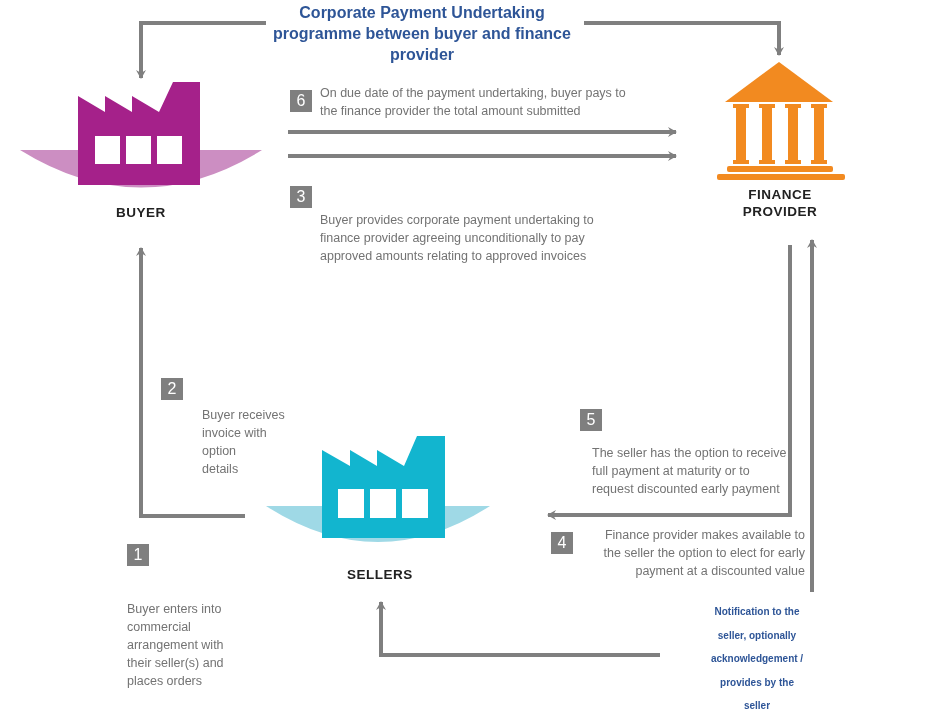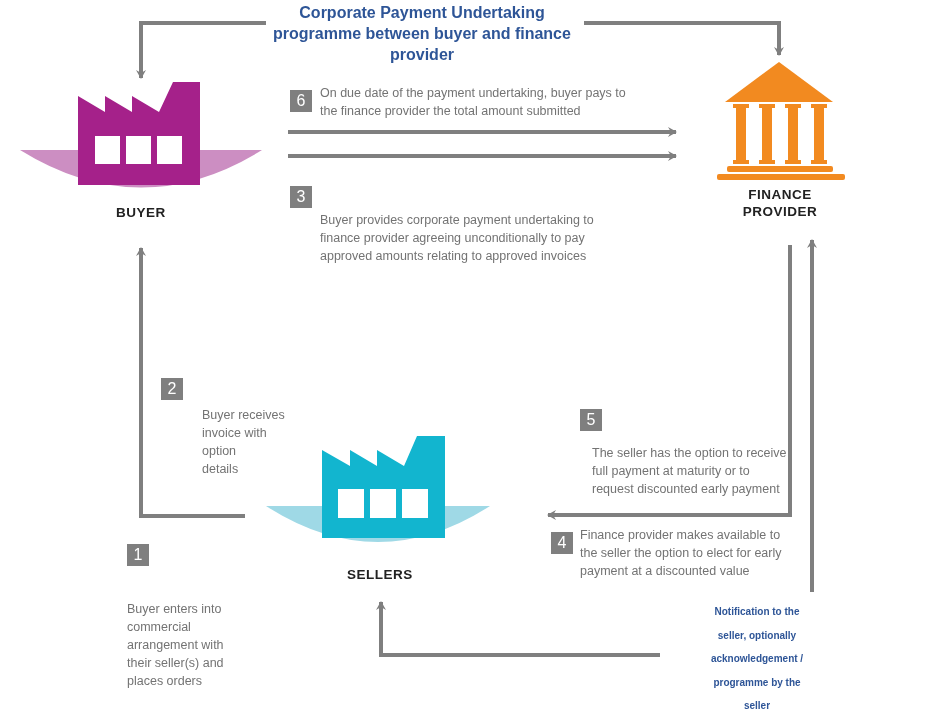--- a/index.html
+++ b/index.html
@@ -117,25 +117,25 @@
 </div>
 
 <div class="badge" style="left:580px; top:409px;">5</div>
 <div class="txt" style="left:580px; top:444px; width:210px;margin-left:12px;">
   <div>The seller has the option to receive</div>
   <div>full payment at maturity or to</div>
   <div>request discounted early payment</div>
 </div>
 
 <div class="badge" style="left:551px; top:532px;">4</div>
-<div class="txt" style="left:580px; top:526px; width:225px;">
+<div class="txt" style="left:580px; top:526px; width:225px;text-align:right;">
   <div>Finance provider makes available to</div>
   <div>the seller the option to elect for early</div>
   <div>payment at a discounted value</div>
 </div>
 
 <div class="title" style="left:662px; top:600px; width:190px; font-size:10px; line-height:23.5px;">
   <div>Notification to the</div>
   <div>seller, optionally</div>
   <div>acknowledgement /</div>
-  <div>programme by the</div>
+  <div>provides by the</div>
   <div>seller</div>
 </div>
 
 </body></html>

